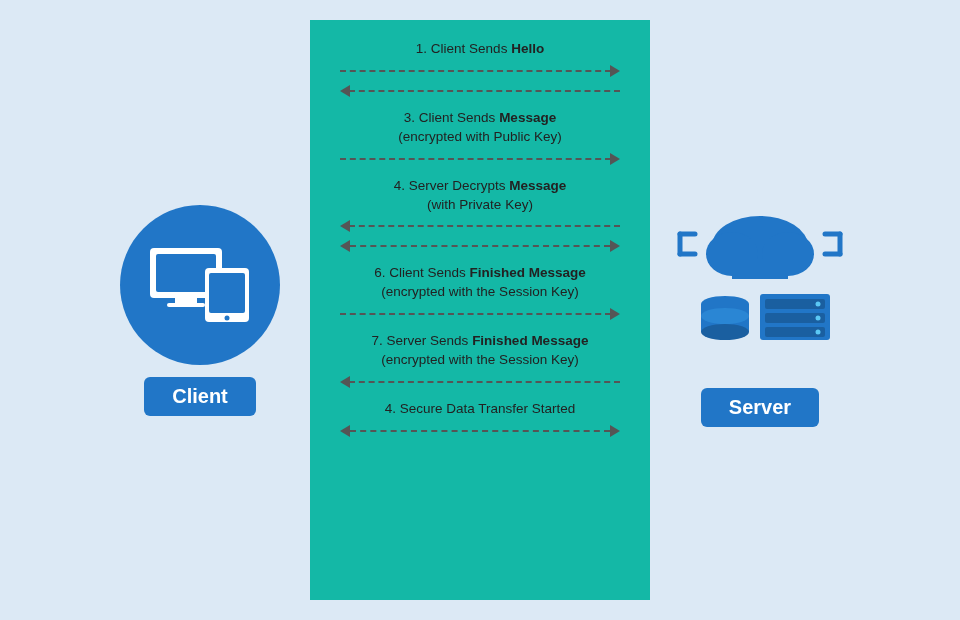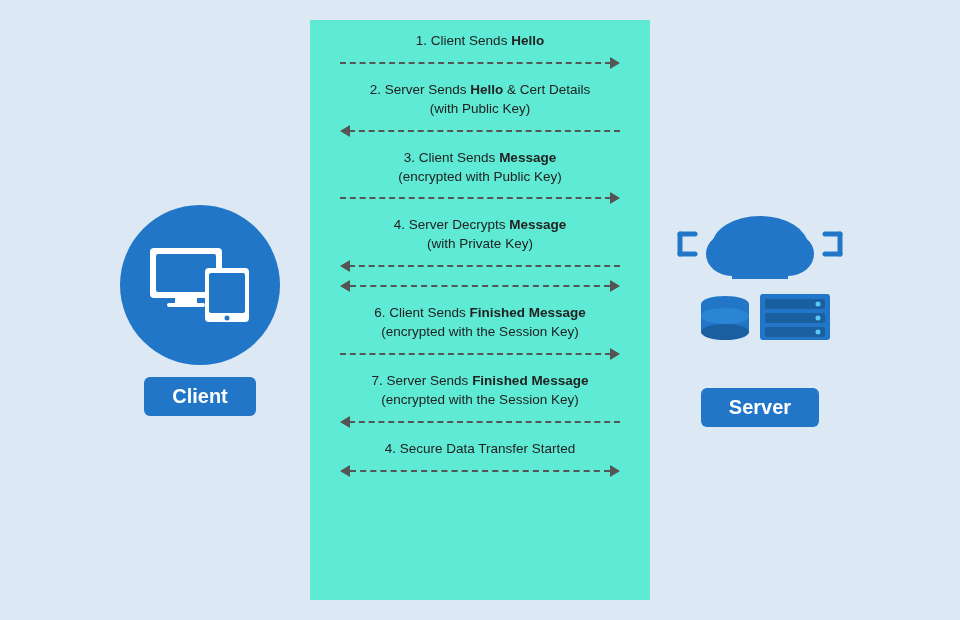--- a/index.html
+++ b/index.html
@@ -66,27 +66,27 @@
     .server-icons {
       display: flex;
       align-items: center;
       gap: 10px;
       margin-bottom: 12px;
       height: 160px;
     }
 
     
     .steps-section {
-      background-color: #5eead4;
+      background-color: #14b8a6;
       width: 340px;
       min-height: 580px;
       display: flex;
       flex-direction: column;
       align-items: center;
-      padding: 8px 10px;
+      padding: 16px 10px;
       gap: 0;
     }
 
     .step-block {
       width: 100%;
       display: flex;
       flex-direction: column;
       align-items: center;
       margin-bottom: 2px;
     }
@@ -218,23 +218,20 @@
       </div>
       <div class="arrow-row">
         <div class="arrow-right">
           <div class="dash-line"></div>
           <div class="arrowhead"></div>
         </div>
       </div>
     </div>
 
     <div class="step-block">
-      <div class="step-text">
-        2. Server Sends <strong>Hello</strong> &amp; Cert Details<br>(with Public Key)
-      </div>
       <div class="arrow-row">
         <div class="arrow-left">
           <div class="arrowhead"></div>
           <div class="dash-line"></div>
         </div>
       </div>
     </div>
 
     <div class="step-block">
       <div class="step-text">

